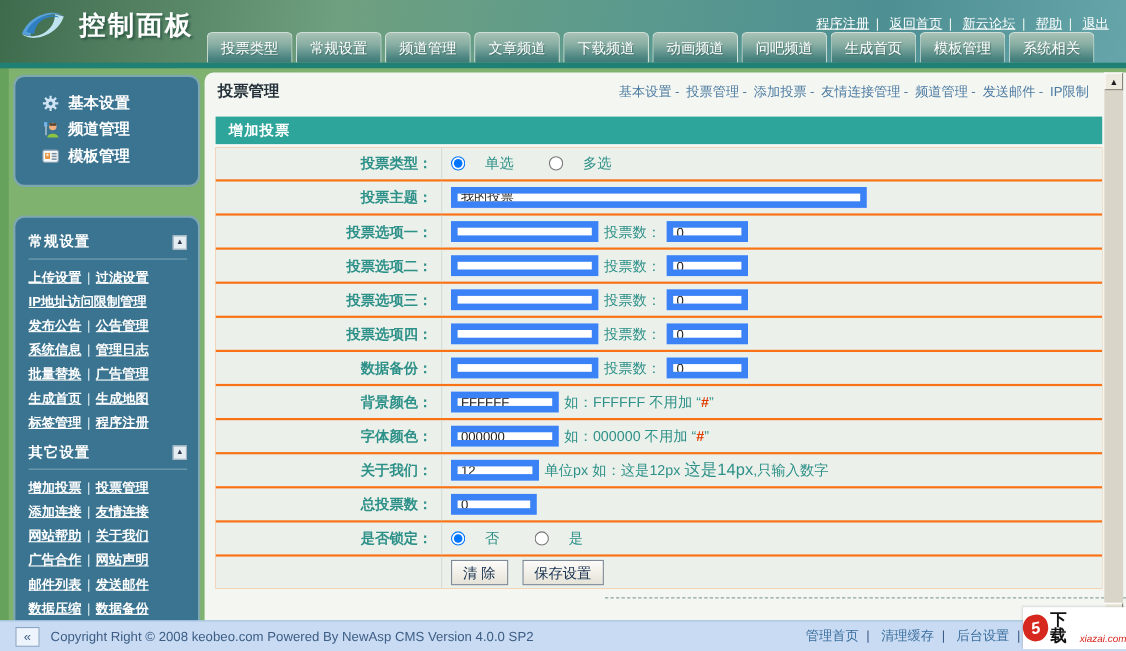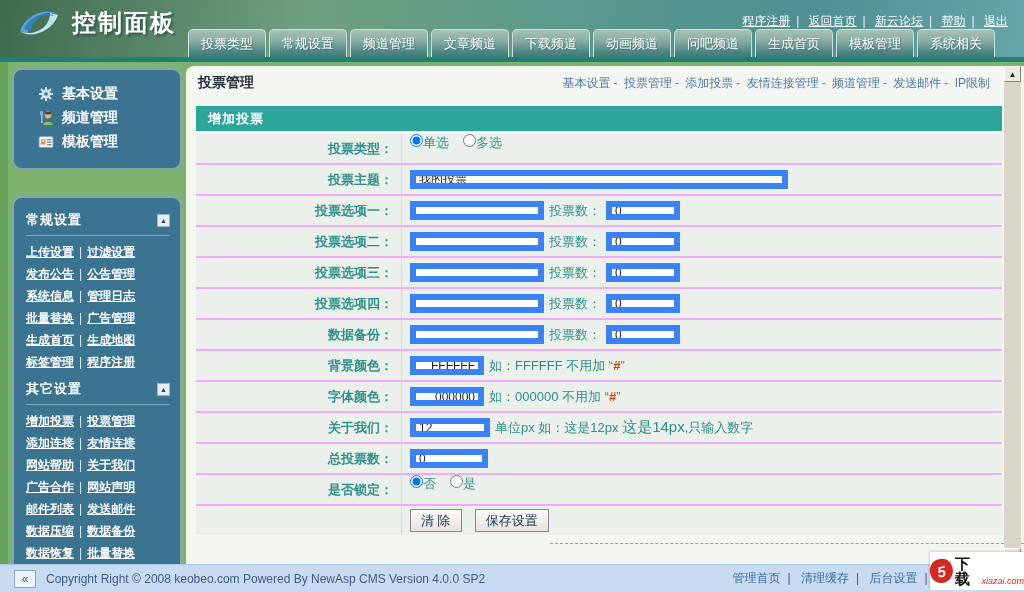--- a/index.html
+++ b/index.html
@@ -48,33 +48,33 @@
   .title-row { height:34px; display:flex; align-items:center; justify-content:space-between; padding:0 12px; margin-right:22px; }
   .page-title { font-size:14px; font-weight:bold; color:#24313a; }
   .breadcrumb { font-size:12px; color:#4d7ba3; white-space:nowrap; }
   .breadcrumb a { color:#4d7ba3; text-decoration:none; cursor:pointer; }
   .breadcrumb .sep2 { margin:0 3px; }
   .breadcrumb .sep2:last-child { display:none; }
 
   .section-bar { margin:6px 22px 0 10px; height:25px; line-height:25px; background:#2da59a; color:#fff;
     font-size:13px; font-weight:bold; padding-left:12px; letter-spacing:1px; }
 
-  .form-wrap { margin:3px 22px 0 10px; background:#f0abfc; }
+  .form-wrap { margin:3px 22px 0 10px; background:#f97316; }
   .row { display:flex; min-height:29px; margin-top:2px; background:#ebf1ea; align-items:stretch; }
   .lbl { width:206px; display:flex; align-items:center; justify-content:flex-end; padding-right:8px;
     color:#2e9189; font-weight:bold; font-size:13px; border-right:1px solid #d4ddd4; }
   .fld { flex:1; display:flex; align-items:center; gap:5px; padding-left:8px; font-size:13px; color:#2e9189; }
   .ti { height:19px; border:6px solid #3b82f6; background:#fff; font-size:12px; padding:1px 3px; color:#222;
     font-family:"Liberation Sans","DejaVu Sans",sans-serif; }
   .w-subject { width:378px; } .w-opt { width:134px; } .w-cnt { width:74px; }
-  .w-color { width:74px;text-align:right; } .w-size { width:80px; } .w-total { width:78px; }
+  .w-color { width:98px; } .w-size { width:80px; } .w-total { width:78px; }
   .hint { color:#2e9189; font-size:13px; }
   .hash { color:#e03c00; font-weight:bold; }
   .hint-big { font-size:15px; }
-  .radio-group { display:flex; align-items:flex-start; gap:0; }
+  .radio-group { display:flex; align-items:center; gap:18px; }
   .radio-group label { margin-right:14px; cursor:pointer; }
   input[type=radio] { width:13px; height:13px; cursor:pointer; }
   .btn { height:23px; padding:0 10px; font-size:13px; color:#16304f; cursor:pointer;
     background:linear-gradient(#fcfbf8,#e6e3d8); border:1px solid #7f8a96; }
   .btn + .btn { margin-left:8px; }
   .dashed-divider { border-top:1px dashed #8fa5a0; margin:8px 0 0 364px; }
 
   
   .vscroll { position:absolute; top:0; right:3px; bottom:0; width:17px; background:#d9d5c9; }
   .sb-btn { position:absolute; left:0; width:17px; height:16px; background:#edeadf; color:#1c1c1c; font-size:8px;
@@ -195,20 +195,23 @@
         <span class="side-sec-title">常规设置</span>
         <span class="collapse-btn">▲</span>
       </div>
       <div class="side-divider"></div>
       <div class="side-rows">
 
           <div class="side-row">
             <a class="side-link">上传设置</a><span class="side-sep">|</span><a class="side-link">过滤设置</a>
           </div>
 
+          <div class="side-row">
+            <a class="side-link">IP地址访问限制管理</a><span class="side-sep"></span>
+          </div>
 
           <div class="side-row">
             <a class="side-link">发布公告</a><span class="side-sep">|</span><a class="side-link">公告管理</a>
           </div>
 
           <div class="side-row">
             <a class="side-link">系统信息</a><span class="side-sep">|</span><a class="side-link">管理日志</a>
           </div>
 
           <div class="side-row">

